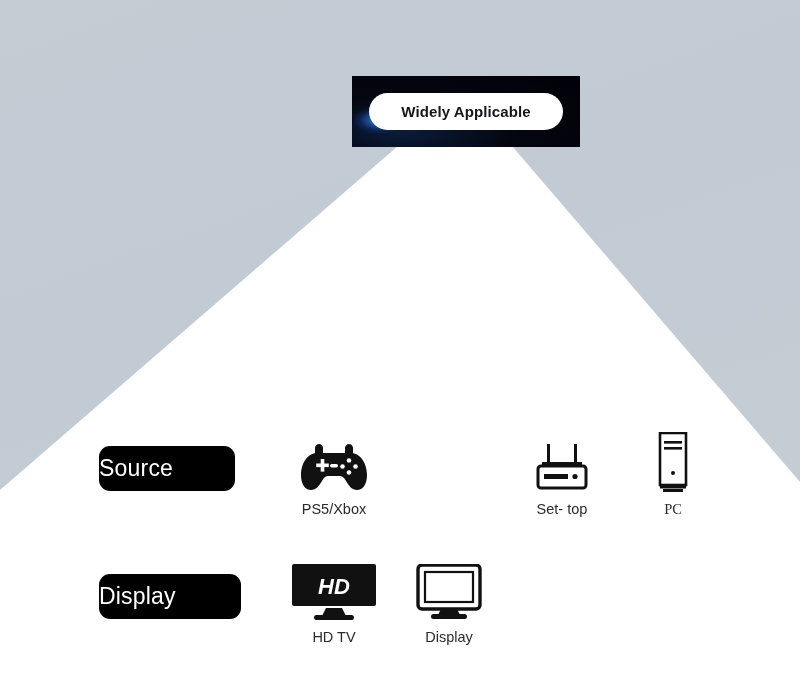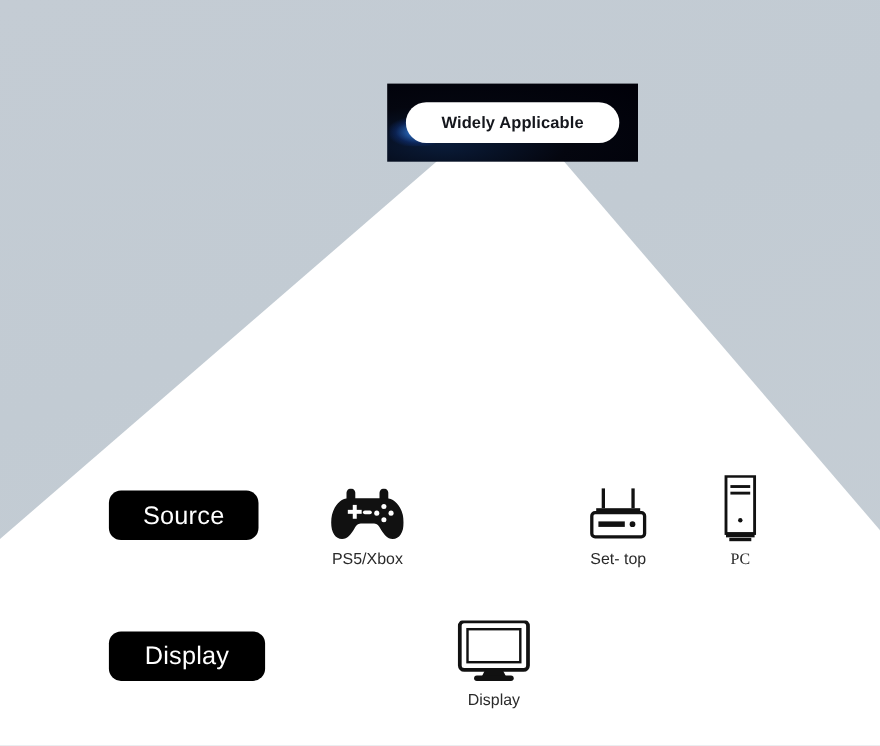--- a/index.html
+++ b/index.html
@@ -67,21 +67,21 @@
     white-space: nowrap;
   }
 
   
   .tag {
     position: absolute;
     background: #000000;
     border-radius: 11px;
     display: flex;
     align-items: center;
-    justify-content: center;
+    justify-content: flex-start;
   }
   .tag-text {
     color: #ffffff;
     font-size: 23px;
     font-weight: normal;
     letter-spacing: .2px;
   }
   #tag-source { left: 99px; top: 446px; width: 136px; height: 45px; }
   #tag-display { left: 99px; top: 574px; width: 142px; height: 45px; }
 
@@ -177,20 +177,31 @@
         <rect x="13" y="57" width="20" height="3" fill="#111"></rect>
       </svg>
     </div>
     <div class="caption">PC</div>
   </div>
 
   <div class="tag" id="tag-display">
     <span class="tag-text">Display</span>
   </div>
 
+  <div class="cell r2 c1">
+    <div class="art">
+      <svg width="84" height="58" viewBox="0 0 84 58">
+        <rect x="0" y="0" width="84" height="42" rx="2" fill="#111"></rect>
+        <path d="M34 44 L50 44 L54 52 L30 52 Z" fill="#111"></path>
+        <rect x="22" y="51" width="40" height="5" rx="2.5" fill="#111"></rect>
+        <text x="42" y="30" text-anchor="middle" fill="#ffffff" font-family="'Liberation Sans', sans-serif" font-size="22" font-weight="bold" font-style="italic">HD</text>
+      </svg>
+    </div>
+    <div class="caption">HD TV</div>
+  </div>
 
   <div class="cell r2 c2">
     <div class="art">
       <svg width="70" height="58" viewBox="0 0 70 58">
         <rect x="4" y="1" width="62" height="44" rx="4" fill="none" stroke="#111" stroke-width="3.4"></rect>
         <rect x="11" y="8" width="48" height="30" fill="none" stroke="#111" stroke-width="2.2"></rect>
         <path d="M27 45 L43 45 L46 51 L24 51 Z" fill="#111"></path>
         <rect x="17" y="50" width="36" height="5" rx="2.5" fill="#111"></rect>
       </svg>
     </div>

